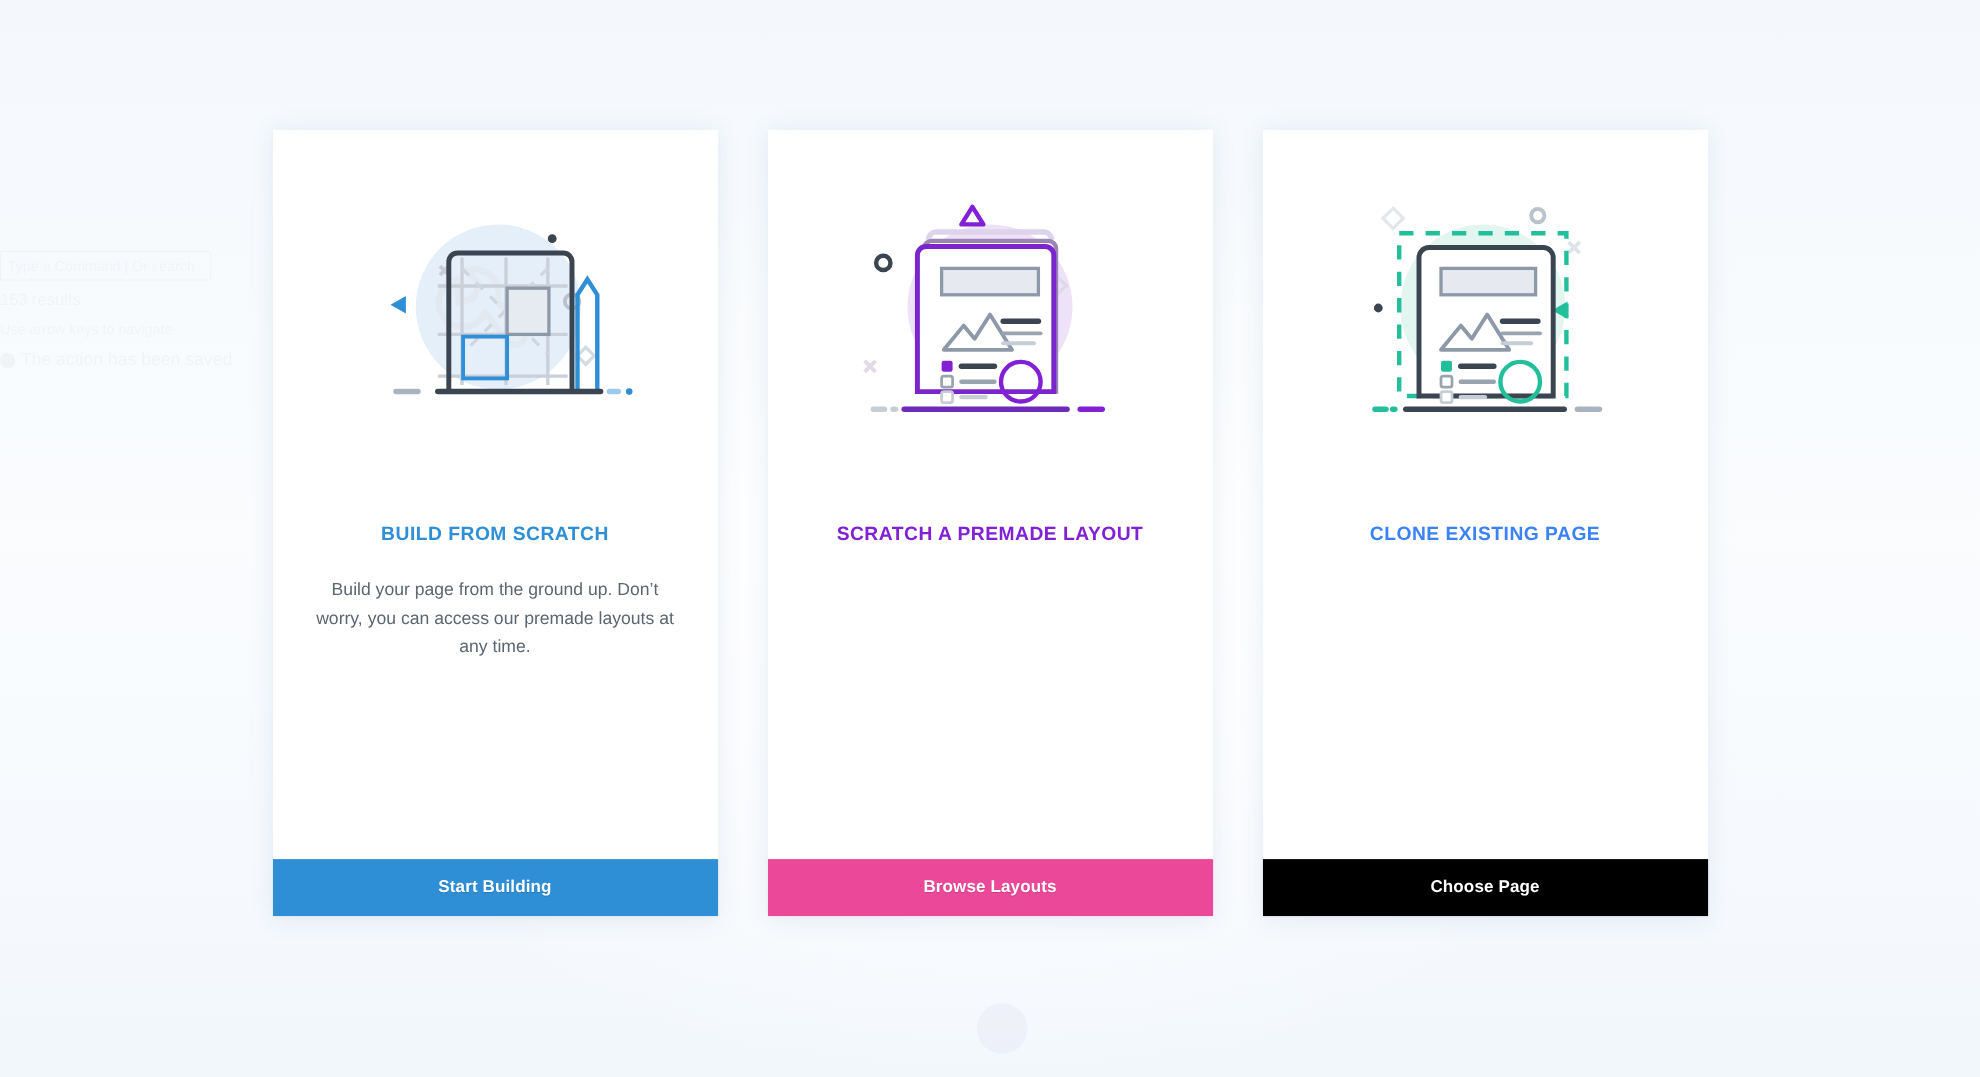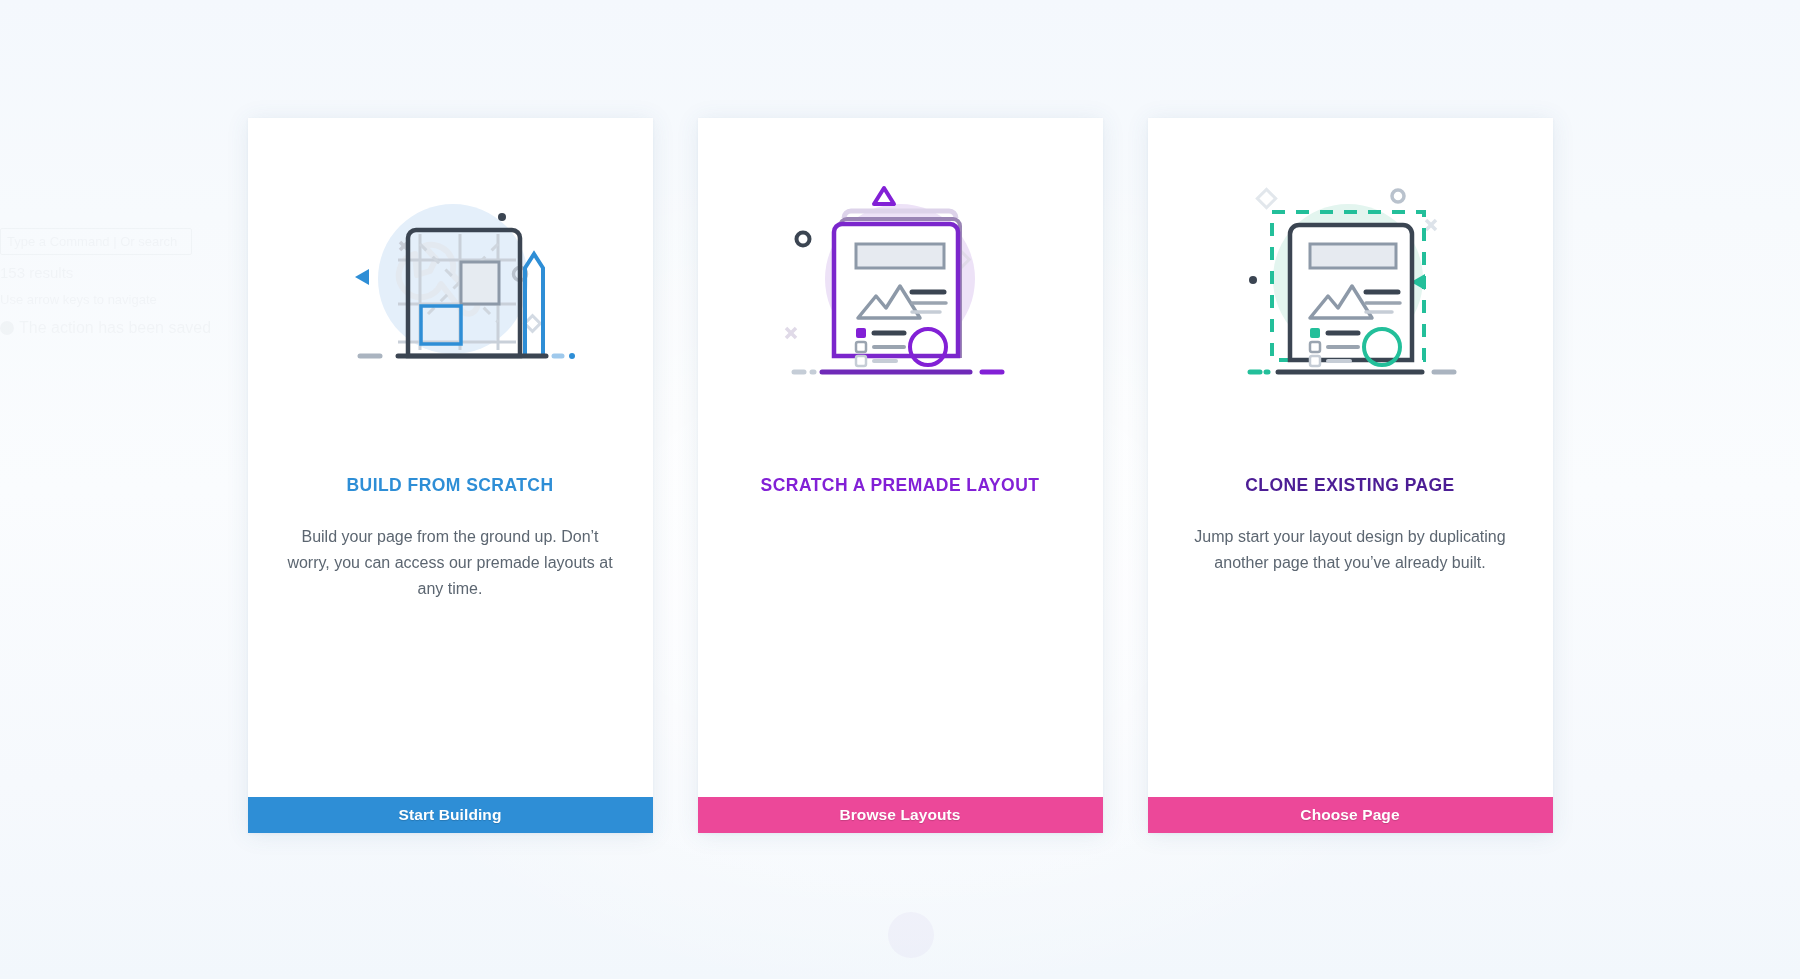--- a/index.html
+++ b/index.html
@@ -99,50 +99,50 @@
 
   .card-title {
     margin-top: 93px;
     font-size: 17.5px;
     font-weight: bold;
     letter-spacing: 0.45px;
     text-align: center;
   }
   .card-title.c1 { color: #2e8ed6; }
   .card-title.c2 { color: #8220d6; }
-  .card-title.c3 { color: #4c1d95; text-align: right; }
+  .card-title.c3 { color: #3b82f6; text-align: right; }
 
   .card-desc {
     margin-top: 28px;
     width: 330px;
     font-size: 16px;
     line-height: 26px;
     color: #5c6671;
     text-align: center;
   }
 
   .card-btn {
     position: absolute;
     left: 0;
     right: 0;
     bottom: 0;
-    height: 36px;
+    height: 52px;
     border: none;
     color: #ffffff;
     font-family: "Liberation Sans", sans-serif;
     font-size: 15.5px;
     font-weight: bold;
     letter-spacing: 0.1px;
     cursor: pointer;
     text-shadow: 0 1px 1px rgba(0,0,0,0.16);
     margin-top: 12px;
   }
   .card-btn.b1 { background: #2e8ed6; }
   .card-btn.b2 { background: #ec4899; }
-  .card-btn.b3 { background: #ec4899; }
+  .card-btn.b3 { background: #000000; }
 </style>
 </head>
 <body>
 
 <div class="bg-wash"></div>
 
 <div class="ghost-layer">
   <div class="ghost-search">Type a Command | Or search</div>
   <div class="ghost-line">153 results</div>
   <div class="ghost-line small">Use arrow keys to navigate</div>
@@ -273,17 +273,16 @@
       <circle cx="162" cy="165" r="18" fill="none" stroke="#23bf9a" stroke-width="4"></circle>
       <line x1="58" y1="190" x2="202" y2="190" stroke="#3b4552" stroke-width="5" stroke-linecap="round"></line>
       <g stroke="#23bf9a" stroke-width="5" stroke-linecap="round">
         <line x1="30" y1="190" x2="40" y2="190"></line>
           <line x1="46" y1="190" x2="48" y2="190"></line>
       </g>
       <line x1="214" y1="190" x2="234" y2="190" stroke="#aab4c0" stroke-width="5" stroke-linecap="round"></line>
     </svg>
 
     <div class="card-title c3">CLONE EXISTING PAGE</div>
-    <div class="card-desc">Jump start your layout design by duplicating another page that you’ve already built.</div>
     <button class="card-btn b3">Choose Page</button>
   </div>
 
 </div>
 
 </body></html>

